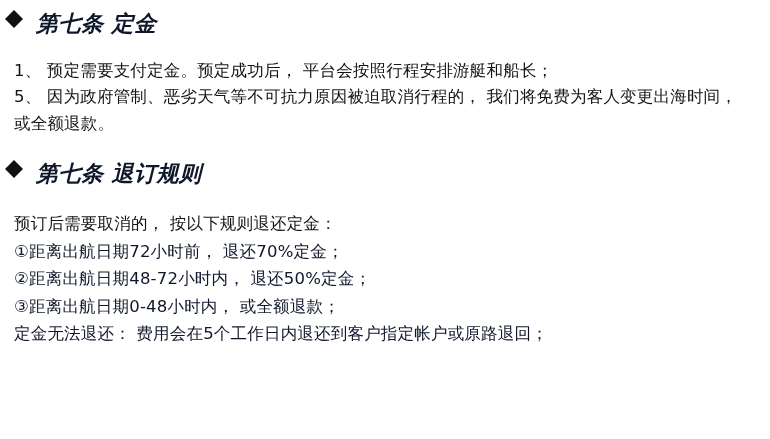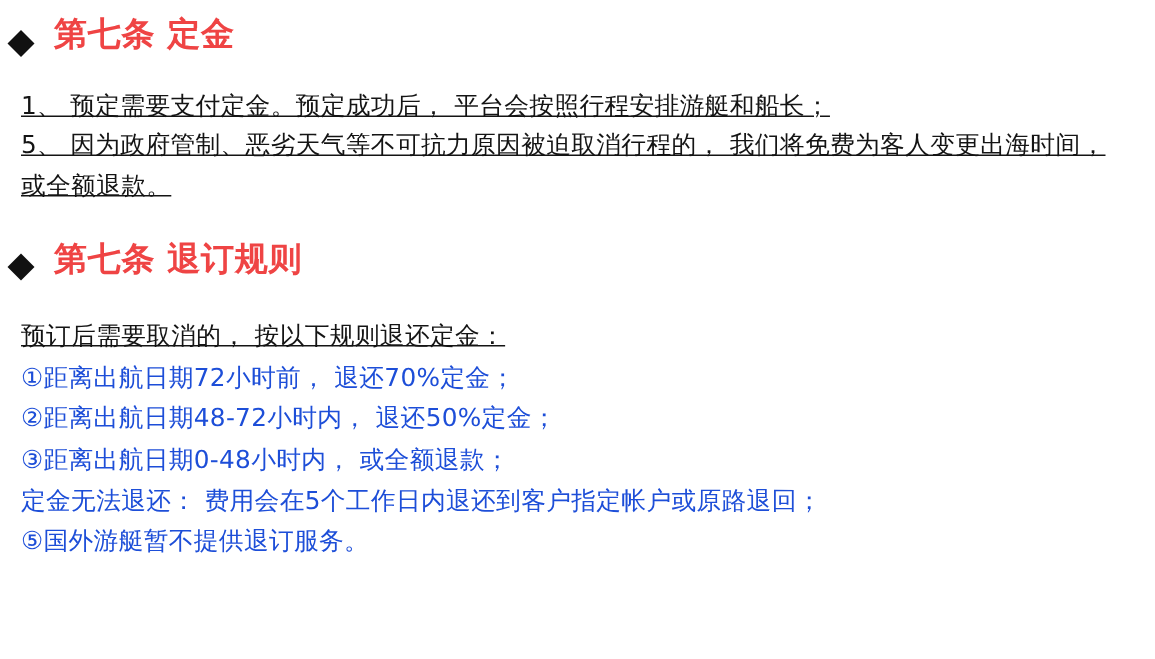--- a/index.html
+++ b/index.html
@@ -22,24 +22,25 @@
     position: relative;
   }
   .section {
     margin: 0;
   }
   .section-heading {
     font-size: 22px;
     font-weight: bold;
     line-height: 1.25;
     letter-spacing: 0.5px;
-    color: #ef4444;
+    color: #0f172a;
     margin: 0 0 10px 0;
     display: flex;
-    align-items: flex-end;
+    align-items: flex-start;
+    font-style: italic;
   }
   .diamond {
     display: inline-block;
     width: 0;
     height: 0;
     margin-right: 4px;
     border: 9px solid transparent;
     border-left-color: #111111;
     position: relative;
   }
@@ -61,29 +62,28 @@
   }
   .body-line {
     font-size: 16.5px;
     line-height: 1.62;
     color: #141414;
     margin: 0;
     letter-spacing: 0.2px;
   }
   .para {
     margin: 0 0 0 0;
-    text-decoration: underline;
   }
   .gap-1 { height: 14px; }
   .gap-2 { height: 22px; }
   .gap-3 { height: 10px; }
   .list-line {
     font-size: 16.5px;
     line-height: 1.66;
-    color: #1d4ed8;
+    color: #0f172a;
     margin: 0;
     letter-spacing: 0.2px;
   }
 </style>
 </head>
 <body>
 
 <div class="page">
 
   <div class="section">
@@ -108,16 +108,15 @@
       <span class="heading-text heading-title">退订规则</span>
     </div>
 
     <div class="gap-1"></div>
 
     <p class="body-line para">预订后需要取消的， 按以下规则退还定金：</p>
     <p class="list-line">①距离出航日期72小时前， 退还70%定金；</p>
     <p class="list-line">②距离出航日期48-72小时内， 退还50%定金；</p>
     <p class="list-line">③距离出航日期0-48小时内， 或全额退款；</p>
     <p class="list-line">定金无法退还： 费用会在5个工作日内退还到客户指定帐户或原路退回；</p>
-    <p class="list-line">⑤国外游艇暂不提供退订服务。</p>
   </div>
 
 </div>
 
 </body></html>

